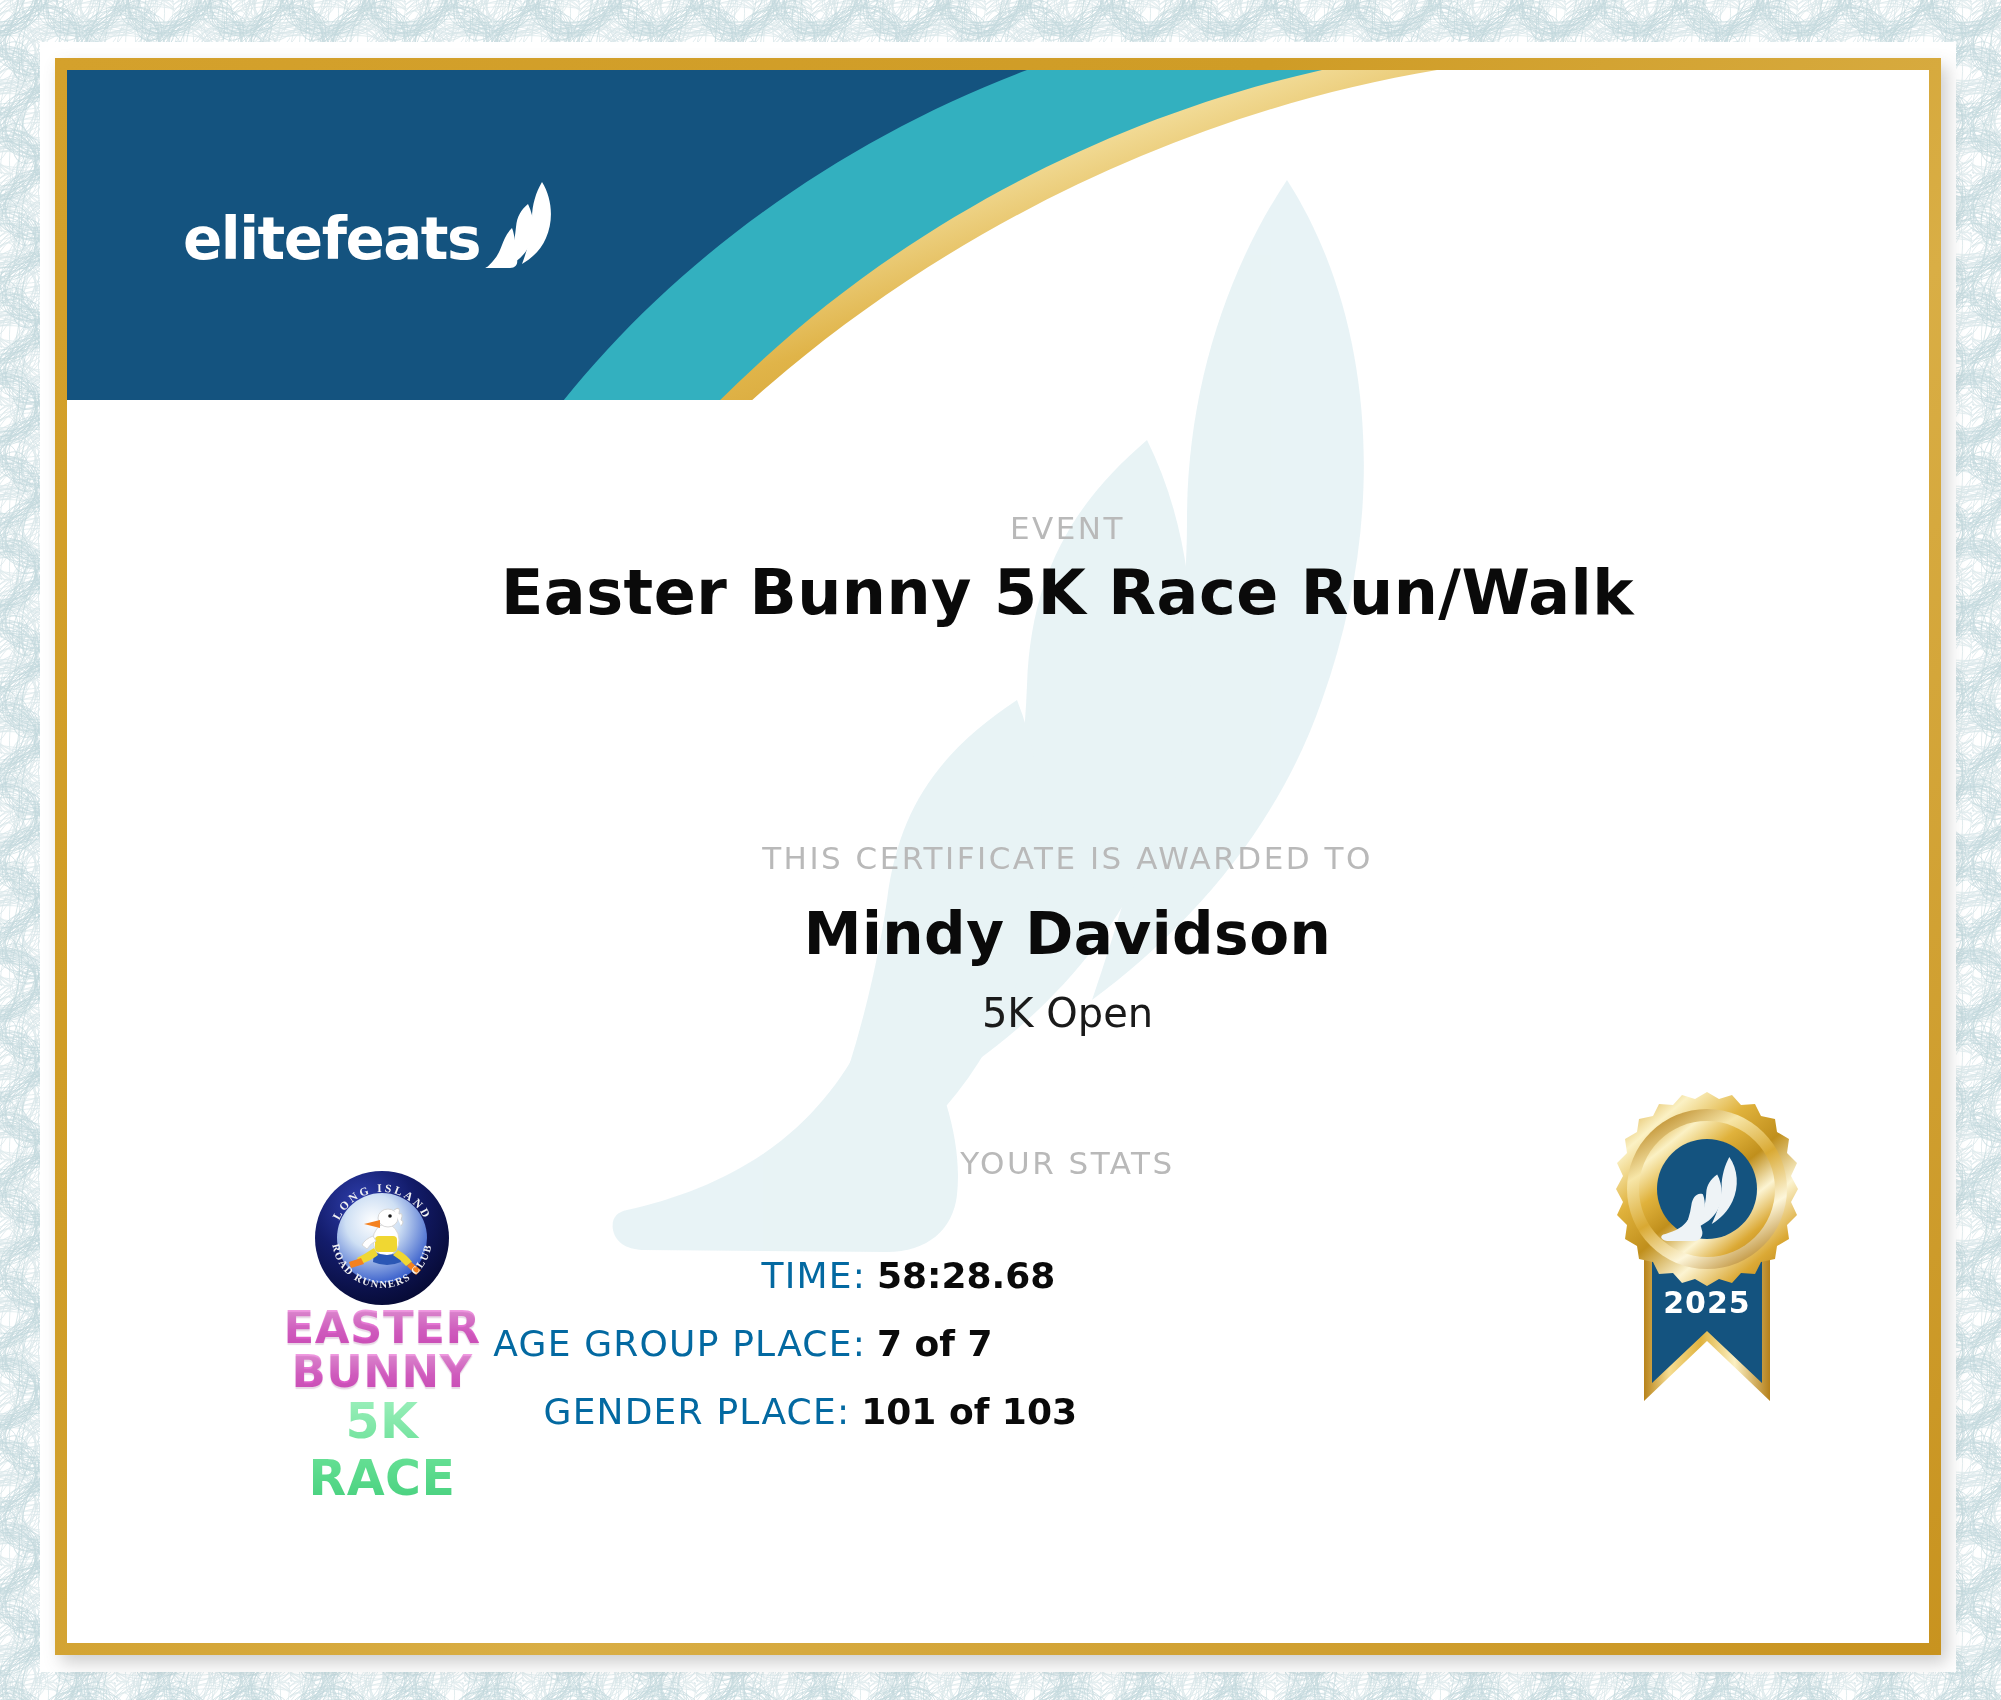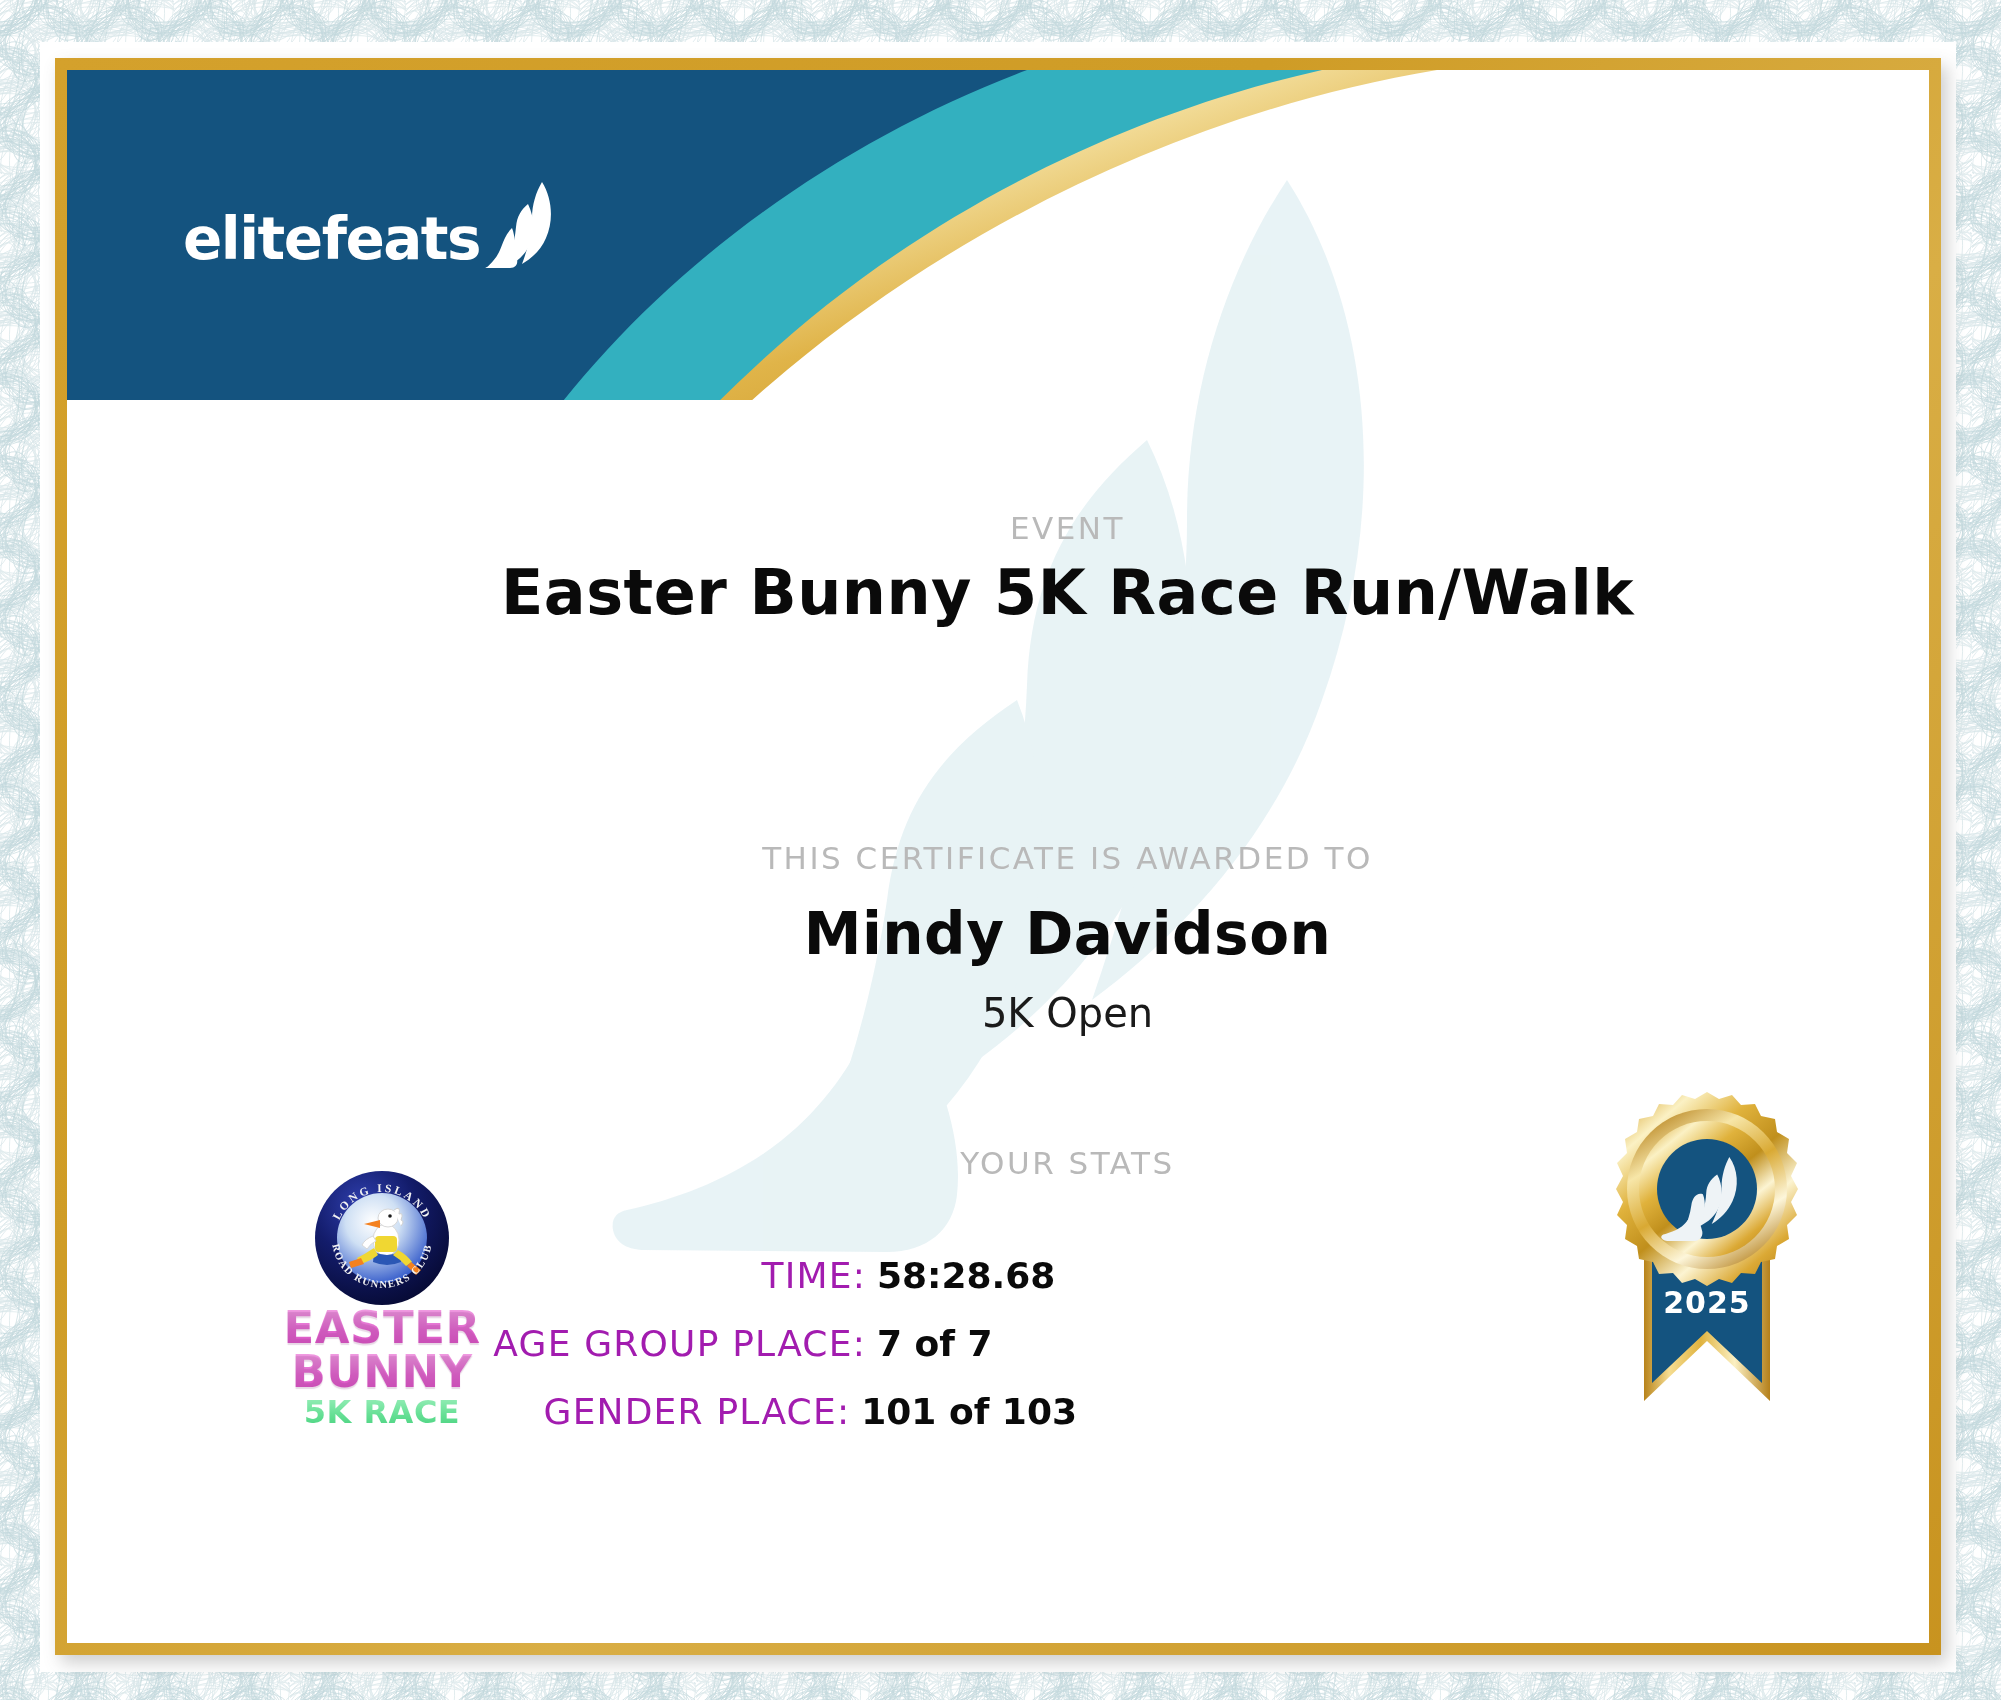--- a/index.html
+++ b/index.html
@@ -139,21 +139,21 @@
     z-index: 5;
   }
   .stat-row {
     display: flex;
     align-items: baseline;
     justify-content: flex-end;
     margin-bottom: 27px;
     padding-right: 320px;
   }
   .stat-label {
-    color: #a21caf;
+    color: #0369a1;
     font-family: "DejaVu Sans", sans-serif;
     font-size: 36px;
     letter-spacing: 1.2px;
     white-space: nowrap;
   }
   .stat-value {
     color: #0a0a0a;
     font-family: "DejaVu Sans", sans-serif;
     font-weight: bold;
     font-size: 36px;
@@ -182,21 +182,21 @@
     color: #e87fd8;
     background: linear-gradient(180deg, #f2a5e4 0%, #e268cf 55%, #d94fc2 100%);
     -webkit-background-clip: text;
     background-clip: text;
     -webkit-text-fill-color: transparent;
     text-shadow: 0 2px 1px rgba(120,40,110,0.18);
   }
   .race-line3 {
     font-family: "DejaVu Sans", sans-serif;
     font-weight: bold;
-    font-size: 32px;
+    font-size: 49px;
     letter-spacing: 0.5px;
     line-height: 1.15;
     background: linear-gradient(180deg, #9ef0bd 0%, #62de92 60%, #45cf7c 100%);
     -webkit-background-clip: text;
     background-clip: text;
     -webkit-text-fill-color: transparent;
   }
 
   
   #finisher-badge {

